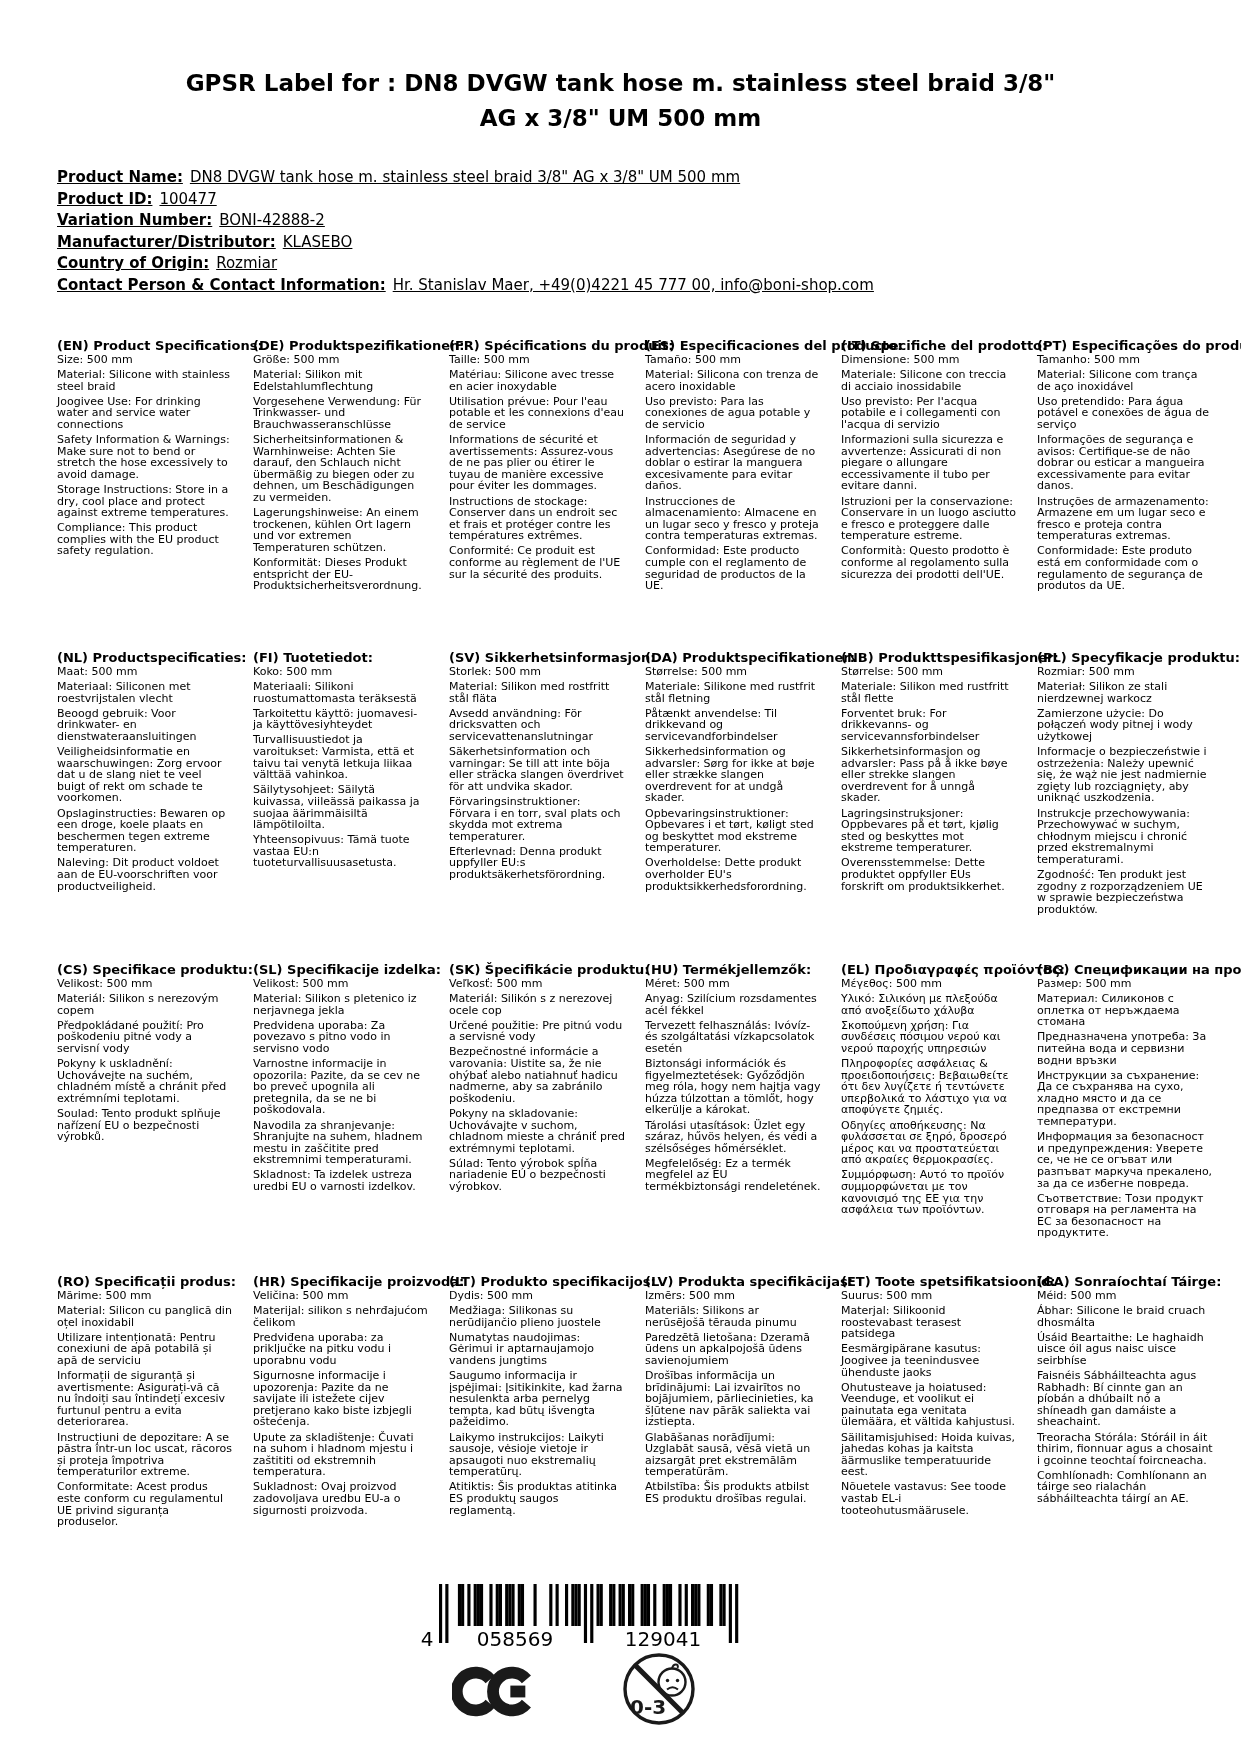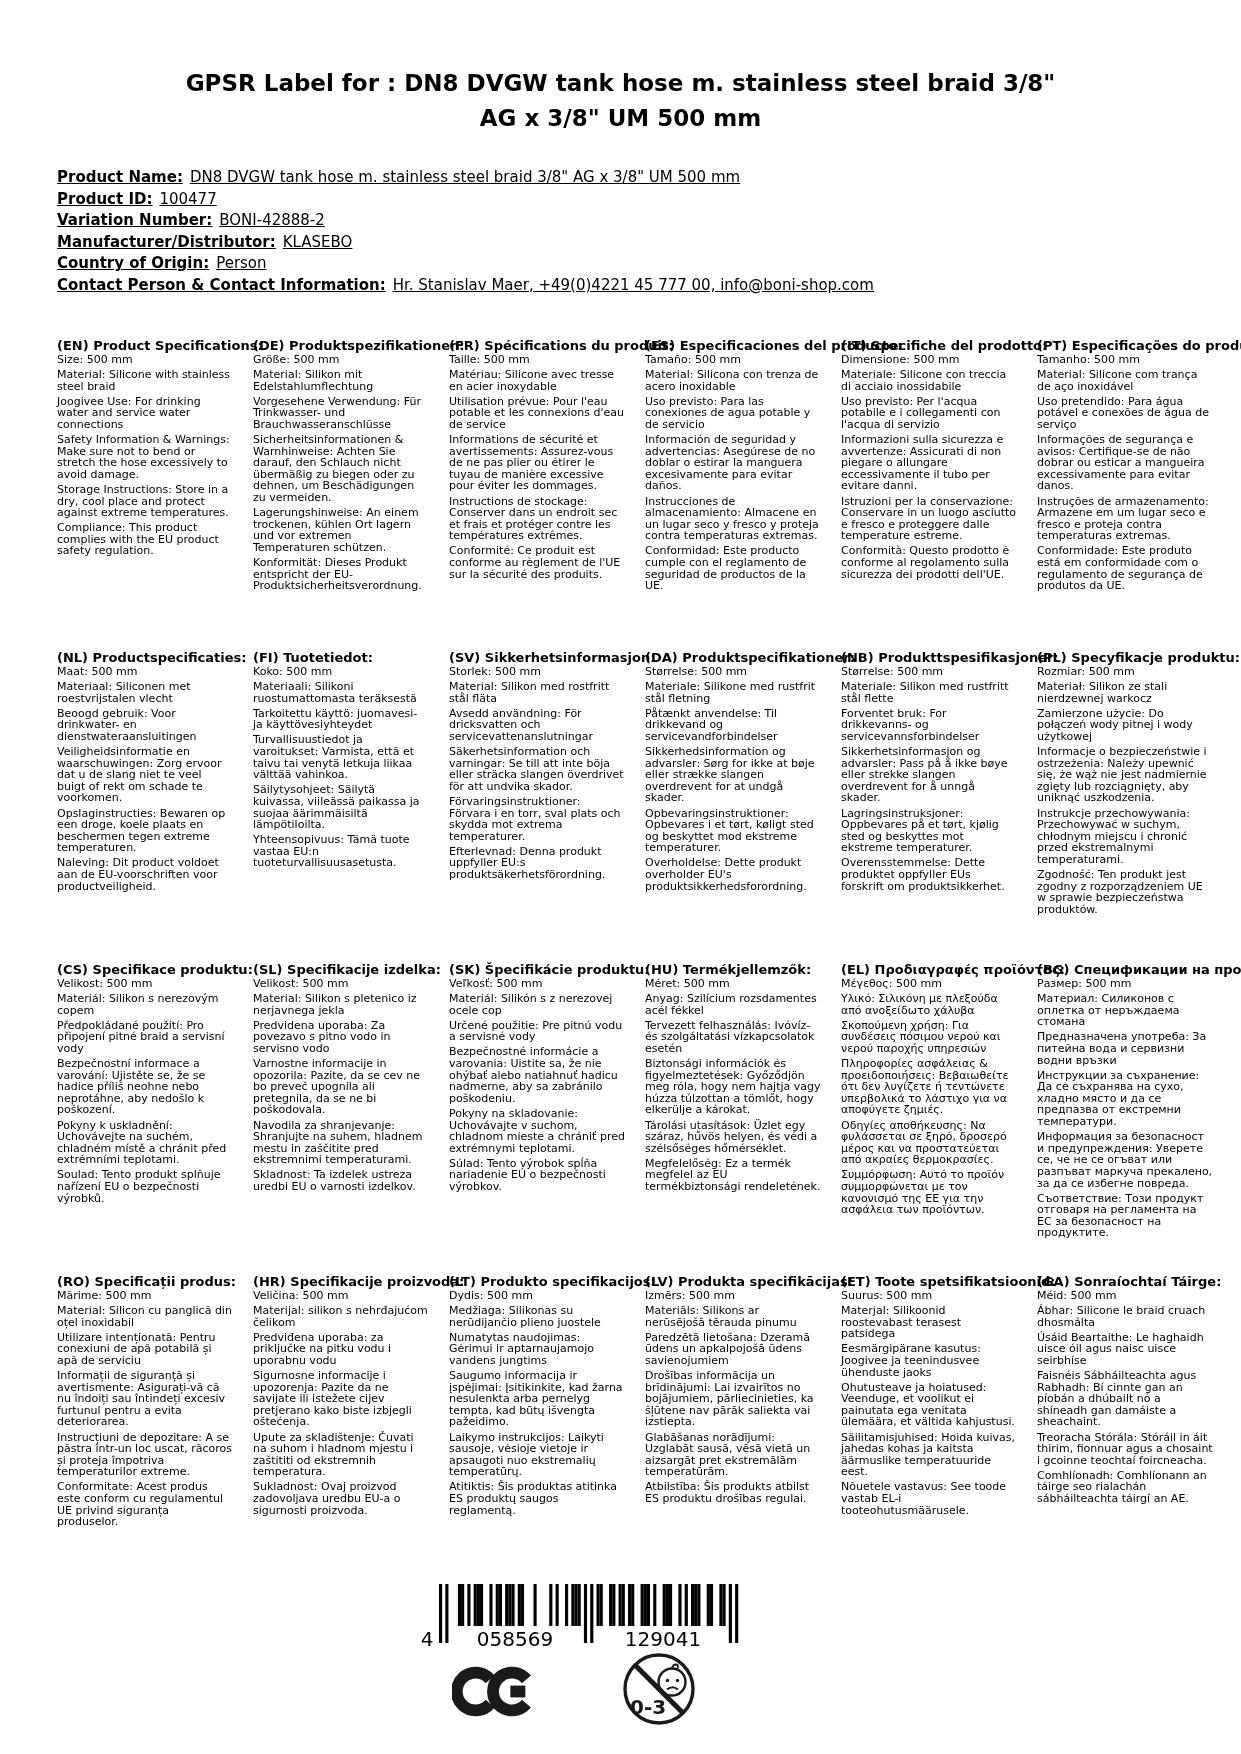--- a/index.html
+++ b/index.html
@@ -40,21 +40,21 @@
 
 <div class="page">
 
   <h1 class="title">GPSR Label for : DN8 DVGW tank hose m. stainless steel braid 3/8" AG x 3/8" UM 500 mm</h1>
 
   <div class="product-info">
       <div class="pi-row"><span class="pi-label">Product Name:</span><span class="pi-value">DN8 DVGW tank hose m. stainless steel braid 3/8" AG x 3/8" UM 500 mm</span></div>
       <div class="pi-row"><span class="pi-label">Product ID:</span><span class="pi-value">100477</span></div>
       <div class="pi-row"><span class="pi-label">Variation Number:</span><span class="pi-value">BONI-42888-2</span></div>
       <div class="pi-row"><span class="pi-label">Manufacturer/Distributor:</span><span class="pi-value">KLASEBO</span></div>
-      <div class="pi-row"><span class="pi-label">Country of Origin:</span><span class="pi-value">Person</span></div>
+      <div class="pi-row"><span class="pi-label">Country of Origin:</span><span class="pi-value">Rozmiar</span></div>
       <div class="pi-row"><span class="pi-label">Contact Person &amp; Contact Information:</span><span class="pi-value">Hr. Stanislav Maer, +49(0)4221 45 777 00, info@boni-shop.com</span></div>
     </div>
 
   <div class="spec-grid">
       <div class="spec-cell">
         <div class="spec-heading">(EN) Product Specifications:</div>
         <p class="spec-item">Size: 500 mm</p>
         <p class="spec-item">Material: Silicone with stainless steel braid</p>
         <p class="spec-item">Joogivee Use: For drinking water and service water connections</p>
         <p class="spec-item">Safety Information &amp; Warnings: Make sure not to bend or stretch the hose excessively to avoid damage.</p>
@@ -157,22 +157,21 @@
         <p class="spec-item">Materiał: Silikon ze stali nierdzewnej warkocz</p>
         <p class="spec-item">Zamierzone użycie: Do połączeń wody pitnej i wody użytkowej</p>
         <p class="spec-item">Informacje o bezpieczeństwie i ostrzeżenia: Należy upewnić się, że wąż nie jest nadmiernie zgięty lub rozciągnięty, aby uniknąć uszkodzenia.</p>
         <p class="spec-item">Instrukcje przechowywania: Przechowywać w suchym, chłodnym miejscu i chronić przed ekstremalnymi temperaturami.</p>
         <p class="spec-item">Zgodność: Ten produkt jest zgodny z rozporządzeniem UE w sprawie bezpieczeństwa produktów.</p>
       </div>
       <div class="spec-cell">
         <div class="spec-heading">(CS) Specifikace produktu:</div>
         <p class="spec-item">Velikost: 500 mm</p>
         <p class="spec-item">Materiál: Silikon s nerezovým copem</p>
-        <p class="spec-item">Předpokládané použití: Pro připojení pitné braid a servisní vody</p>
-        <p class="spec-item">Bezpečnostní informace a varování: Ujistěte se, že se hadice příliš neohne nebo neprotáhne, aby nedošlo k poškození.</p>
+        <p class="spec-item">Předpokládané použití: Pro poškodeniu pitné vody a servisní vody</p>
         <p class="spec-item">Pokyny k uskladnění: Uchovávejte na suchém, chladném místě a chránit před extrémními teplotami.</p>
         <p class="spec-item">Soulad: Tento produkt splňuje nařízení EU o bezpečnosti výrobků.</p>
       </div>
       <div class="spec-cell">
         <div class="spec-heading">(SL) Specifikacije izdelka:</div>
         <p class="spec-item">Velikost: 500 mm</p>
         <p class="spec-item">Material: Silikon s pletenico iz nerjavnega jekla</p>
         <p class="spec-item">Predvidena uporaba: Za povezavo s pitno vodo in servisno vodo</p>
         <p class="spec-item">Varnostne informacije in opozorila: Pazite, da se cev ne bo preveč upognila ali pretegnila, da se ne bi poškodovala.</p>
         <p class="spec-item">Navodila za shranjevanje: Shranjujte na suhem, hladnem mestu in zaščitite pred ekstremnimi temperaturami.</p>

